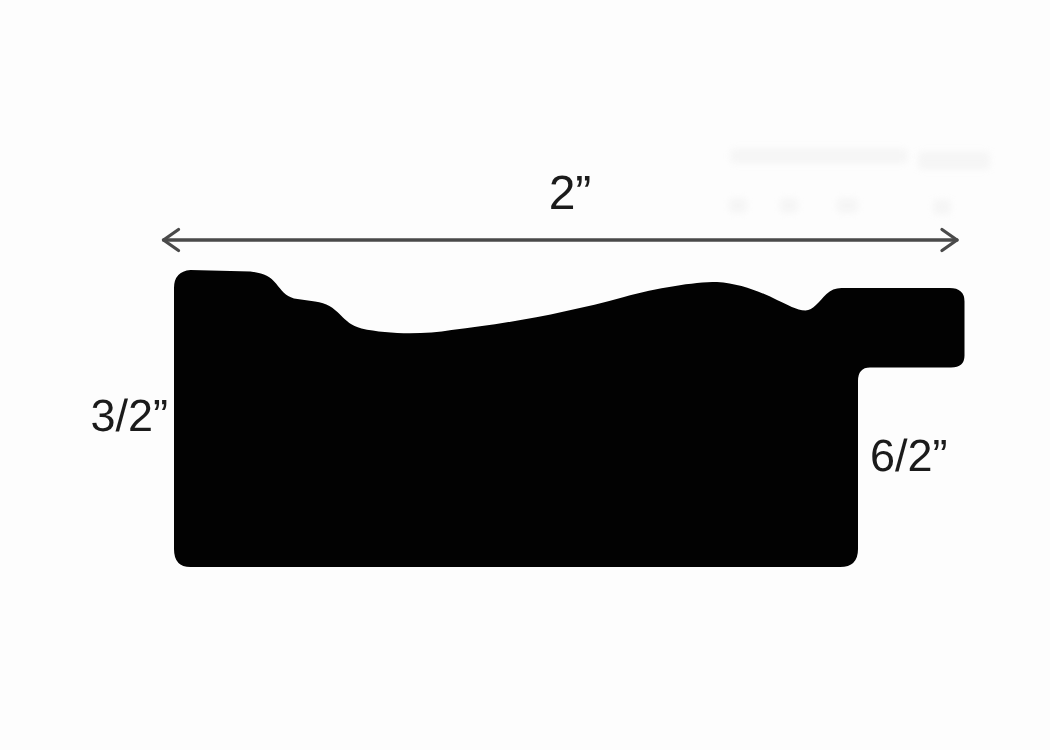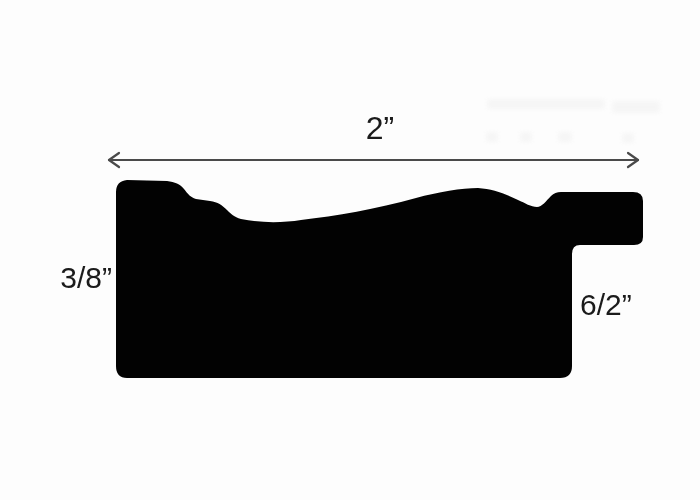--- a/index.html
+++ b/index.html
@@ -83,15 +83,15 @@
     <path d="M 116,192 Q 116,181 127,180 L 167,181 C 175,182 180,184 184,189 C 188,194 190,197 196,199 L 210,201 C 218,202 222,205 227,210 C 231,214 234,217 241,219 C 259,223 283,223 301,220 C 336,216 376,209 416,198 C 438,192 462,188 478,188 C 493,189 506,194 518,200 C 525,203 531,207 537,207 C 542,207 546,201 551,196 Q 555,192 561,192 L 633,192 Q 643,192 643,201 L 643,237 Q 643,245 634,245 L 580,245 Q 572,245 572,254 L 572,366 Q 572,378 560,378 L 127,378 Q 116,378 116,366 Z" fill="#020202"></path>
 
     <g stroke="#4a4a4a" stroke-width="2.2" fill="none" stroke-linecap="round" stroke-linejoin="round">
       <line x1="109" y1="160" x2="638" y2="160"></line>
       <polyline points="119,153 109,160 119,167"></polyline>
       <polyline points="628,153 638,160 628,167"></polyline>
     </g>
   </svg>
 
   <div class="dim-label width">2”</div>
-  <div class="dim-label height">3/8”</div>
+  <div class="dim-label height">3/2”</div>
   <div class="dim-label rabbet">6/2”</div>
 </div>
 
 </body></html>

